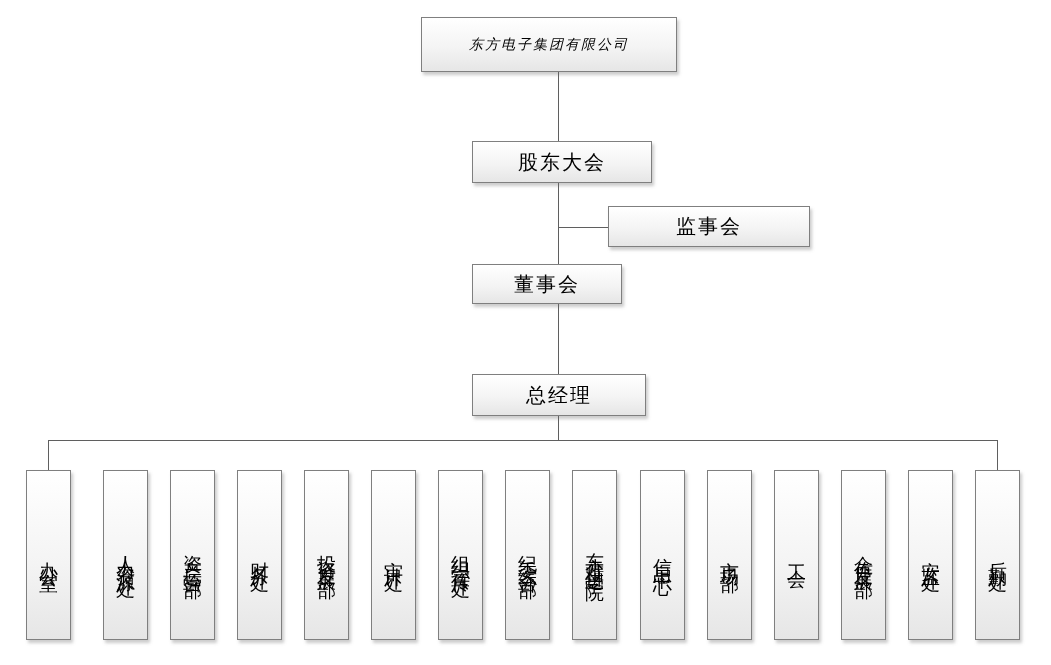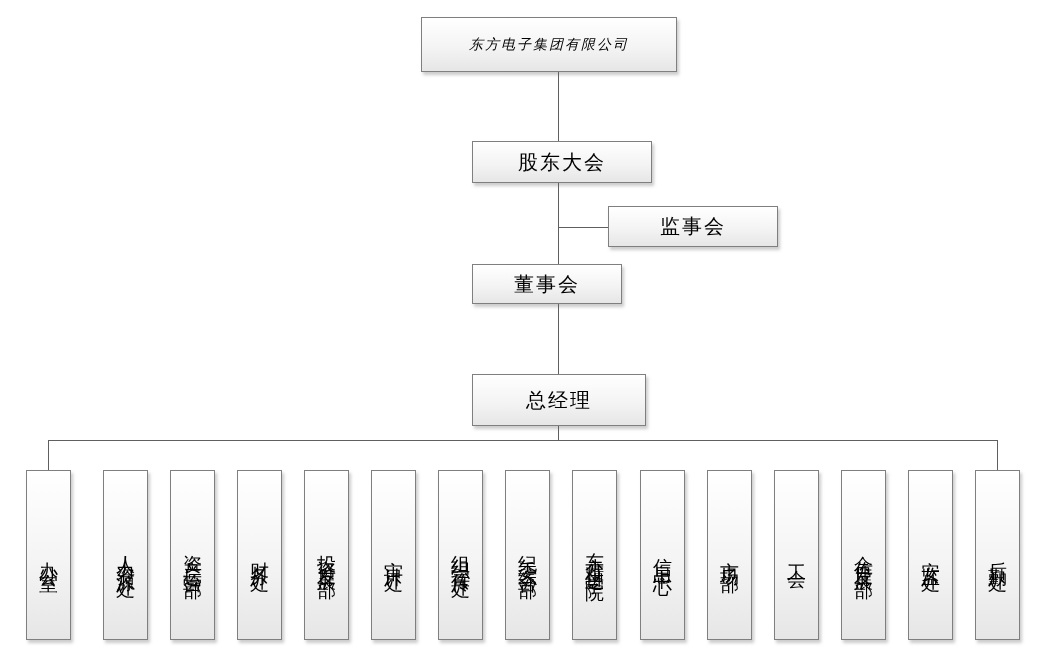--- a/index.html
+++ b/index.html
@@ -70,29 +70,29 @@
   <div class="line v" style="left:997px; top:440px; height:30px;"></div>
 
   <div class="node root" style="left:421px; top:17px; width:256px; height:55px;">
     <span>东方电子集团有限公司</span>
   </div>
 
   <div class="node" style="left:472px; top:141px; width:180px; height:42px;">
     <span>股东大会</span>
   </div>
 
-  <div class="node" style="left:608px; top:206px; width:170px; height:41px;">
+  <div class="node" style="left:608px; top:206px; width:202px; height:41px;">
     <span>监事会</span>
   </div>
 
   <div class="node" style="left:472px; top:264px; width:150px; height:40px;">
     <span>董事会</span>
   </div>
 
-  <div class="node" style="left:472px; top:374px; width:174px; height:52px;">
+  <div class="node" style="left:472px; top:374px; width:174px; height:42px;">
     <span>总经理</span>
   </div>
 
   <div class="dept" style="left:26px;">
       <span class="vtext">办公室</span>
     </div>
   <div class="dept" style="left:103px;">
       <span class="vtext">人力资源处</span>
     </div>
   <div class="dept" style="left:170px;">

